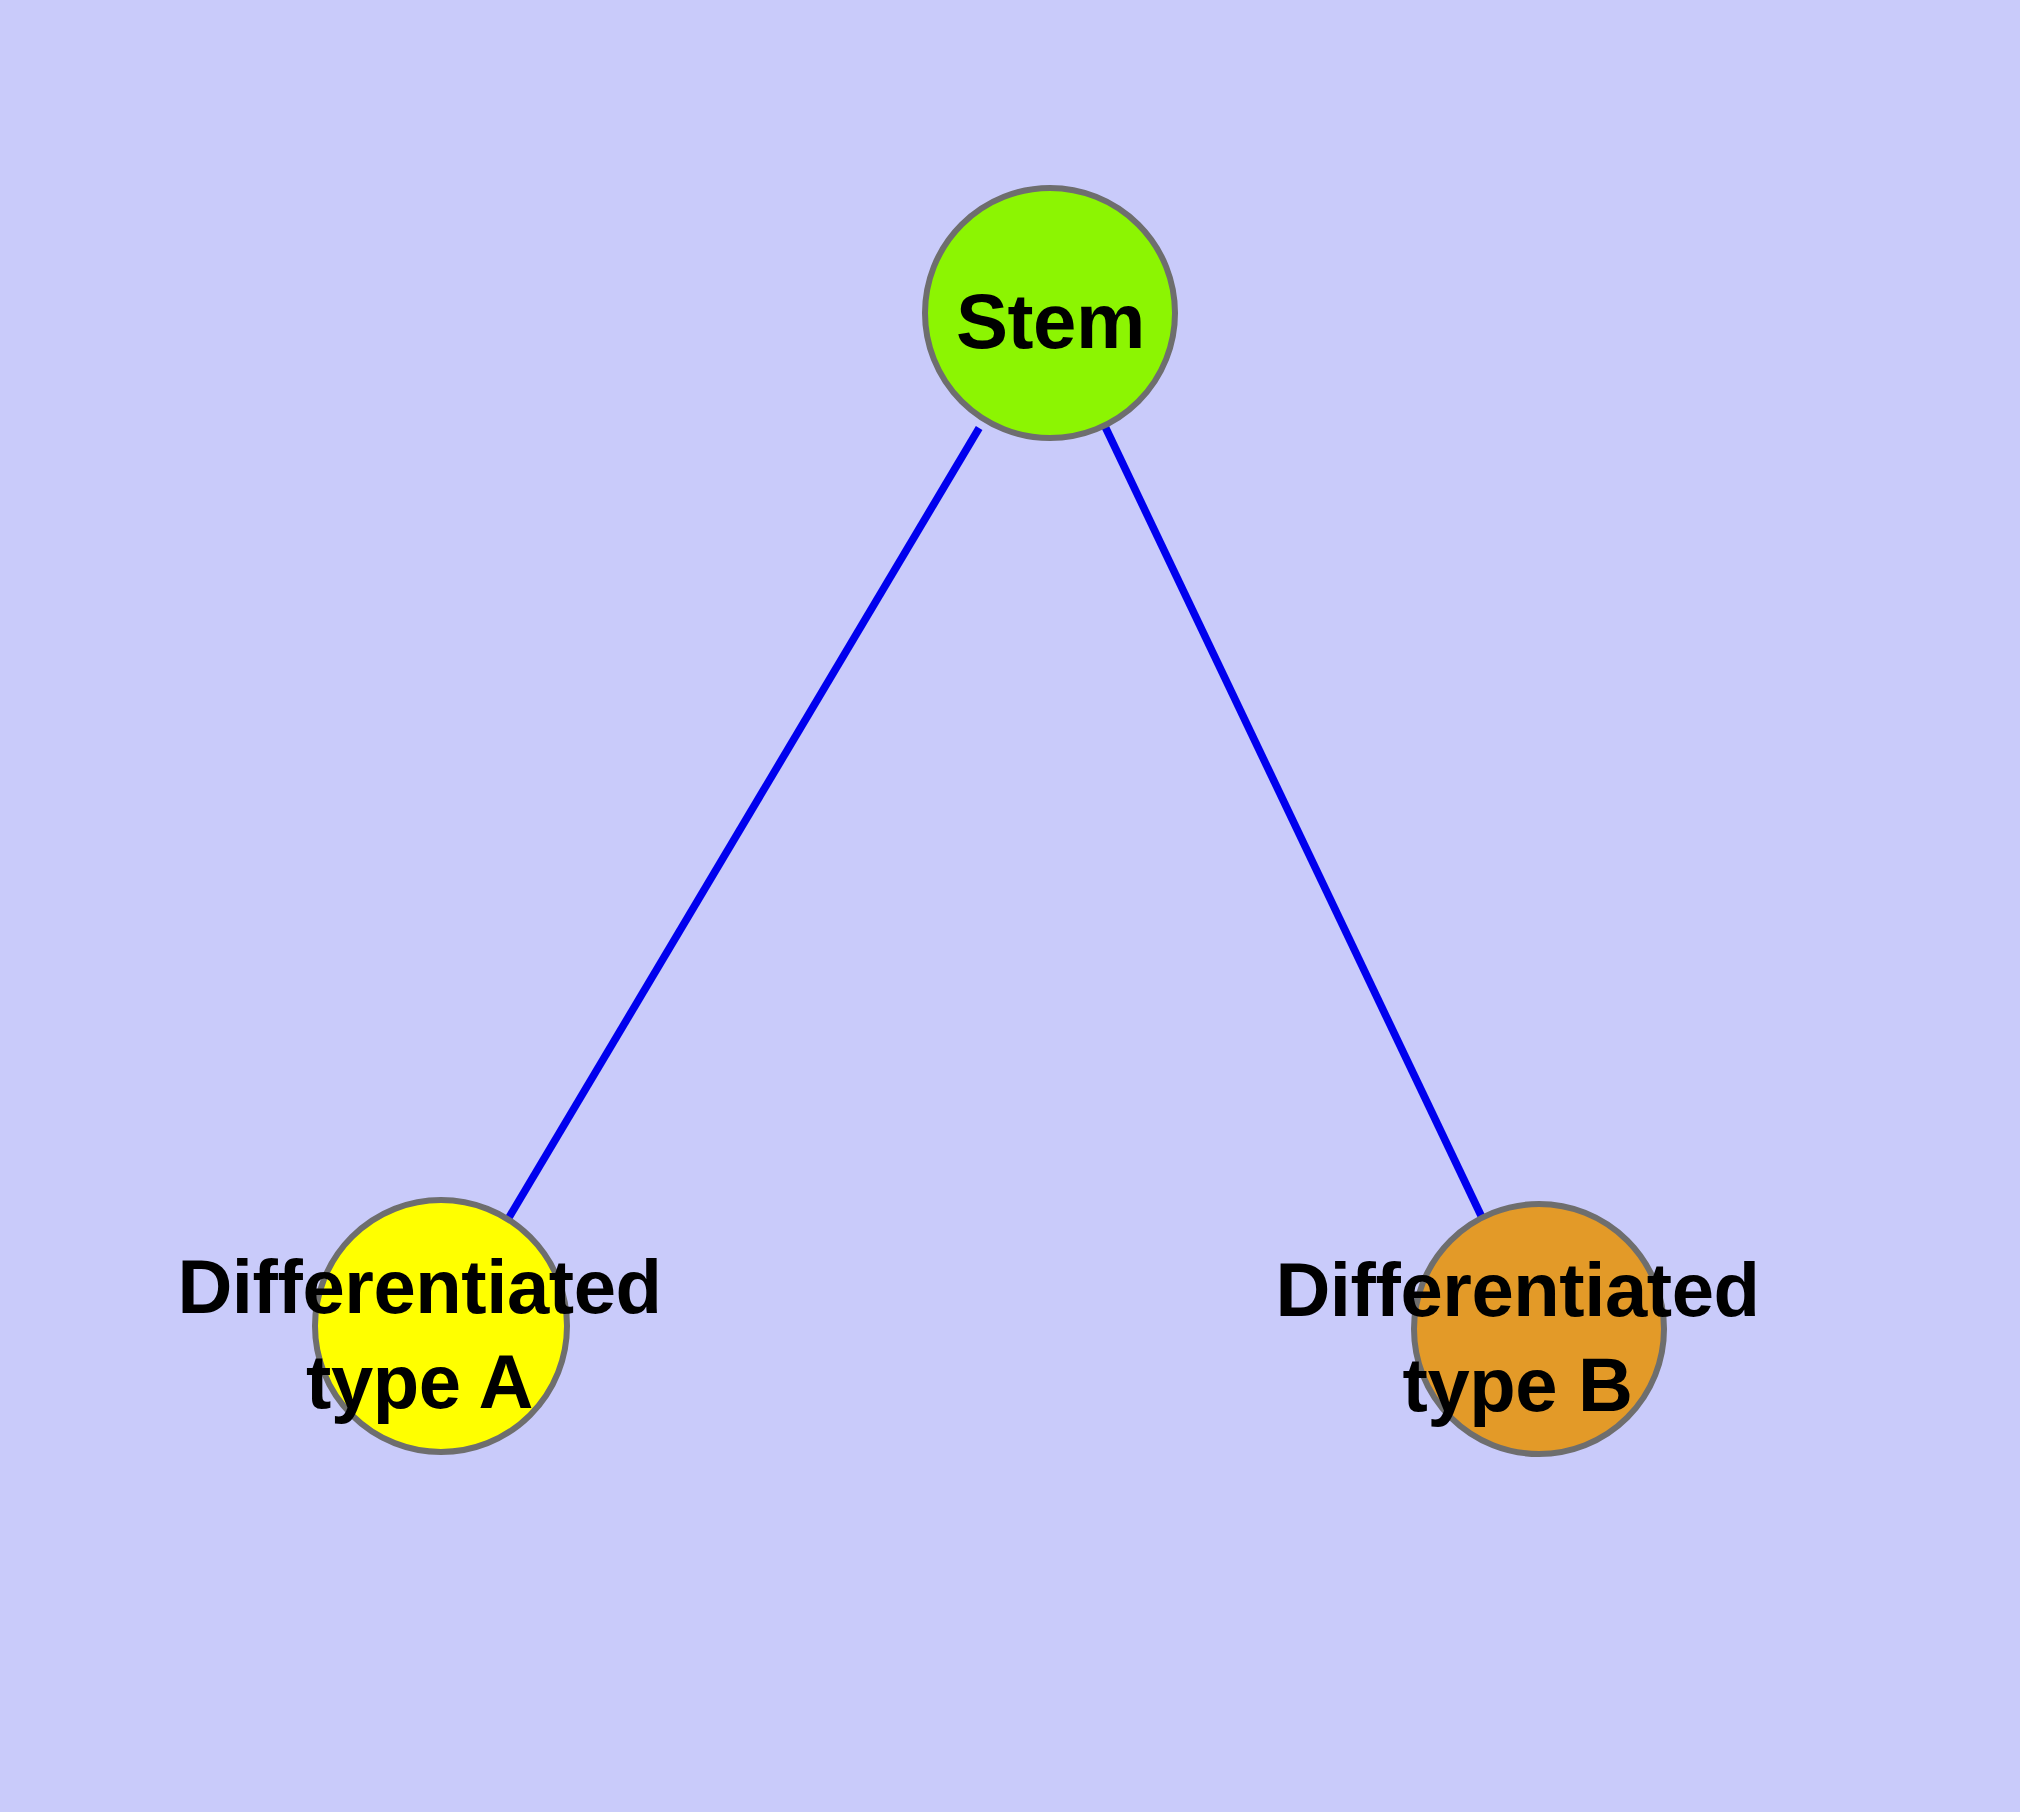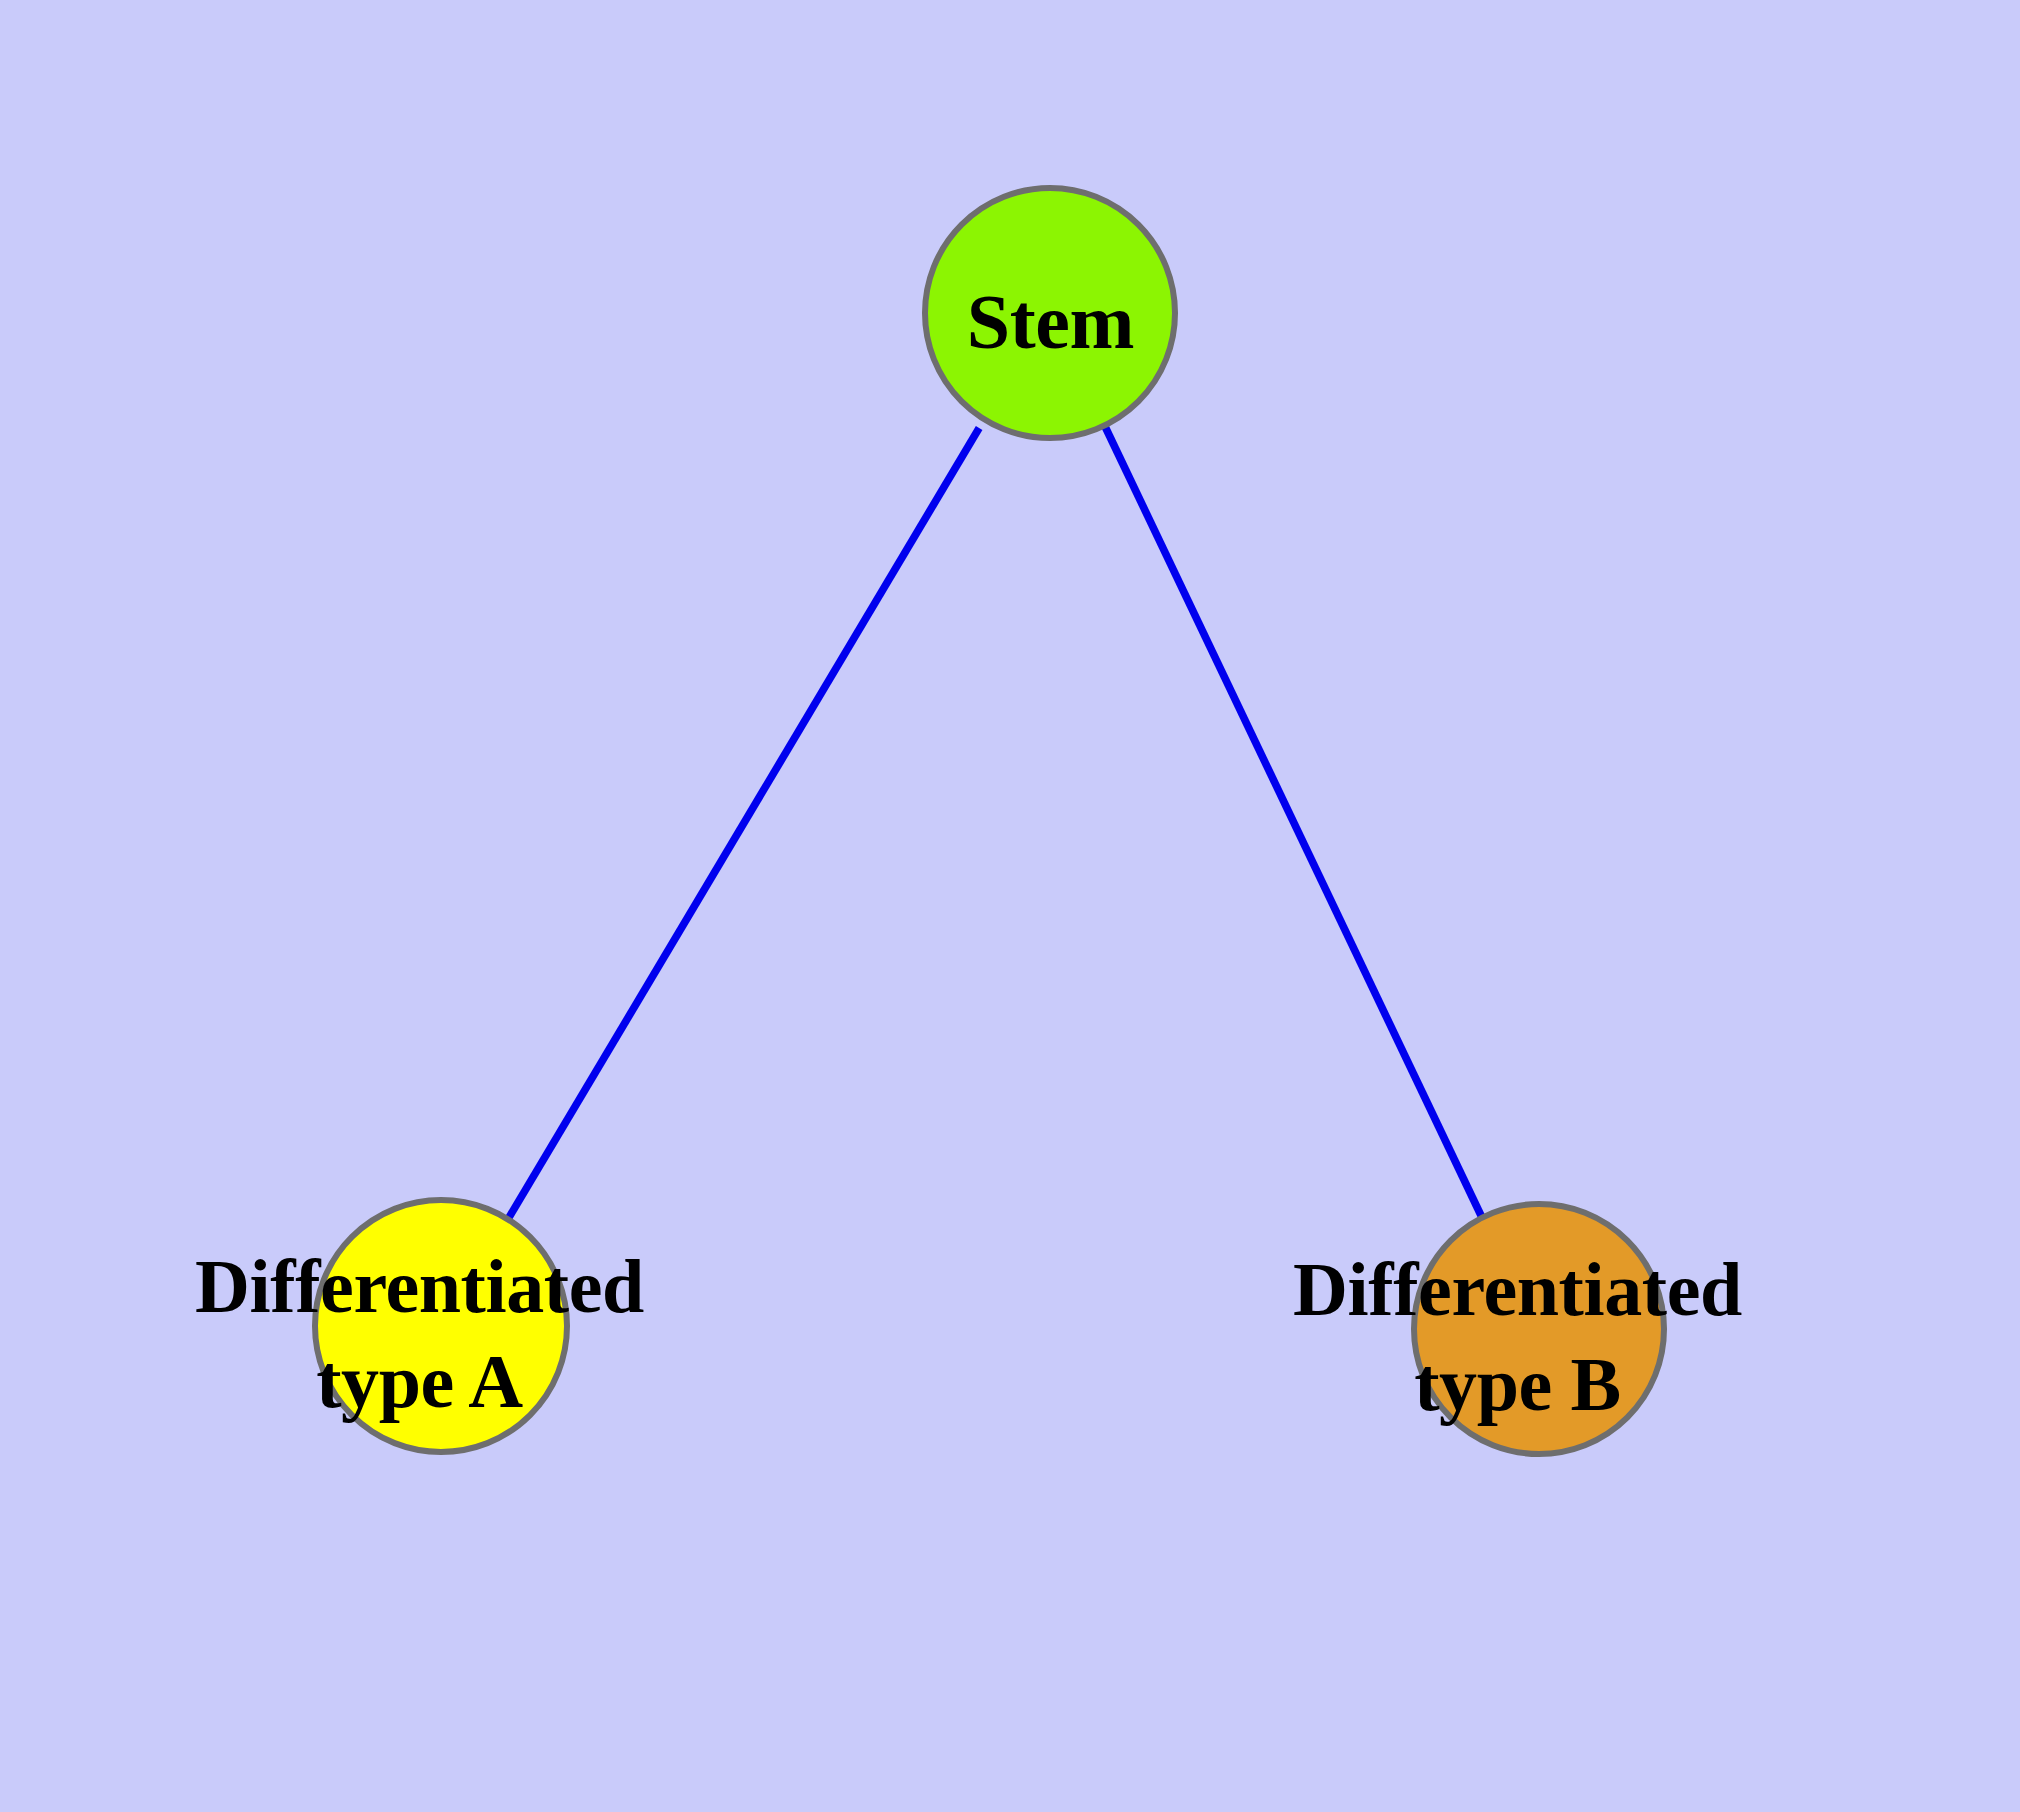--- a/index.html
+++ b/index.html
@@ -6,21 +6,21 @@
     margin: 0;
     padding: 0;
     background: #c9cbfa;
   }
   #canvas {
     position: relative;
     width: 1996px;
     height: 1812px;
     background: #c9cbfa;
     overflow: hidden;
-    font-family: Liberation Serif, serif;
+    font-family: Liberation Sans, sans-serif;
   }
   #edge-layer {
     position: absolute;
     left: 0;
     top: 0;
     width: 2021px;
     height: 1812px;
     z-index: 1;
   }
   .node {

